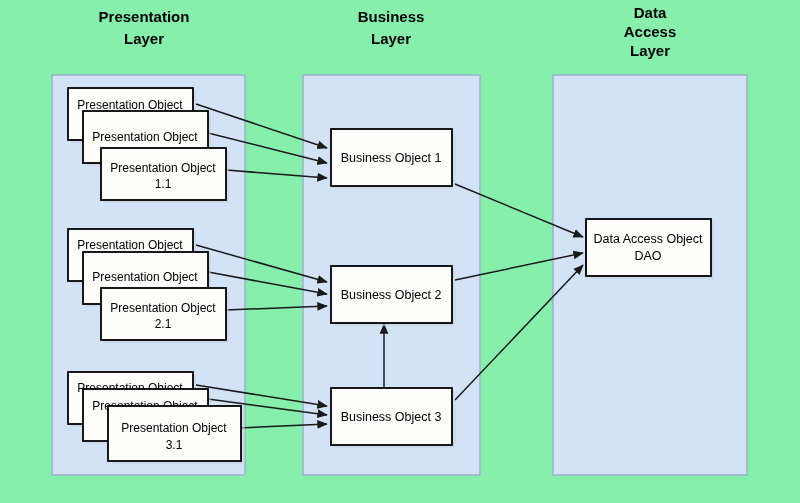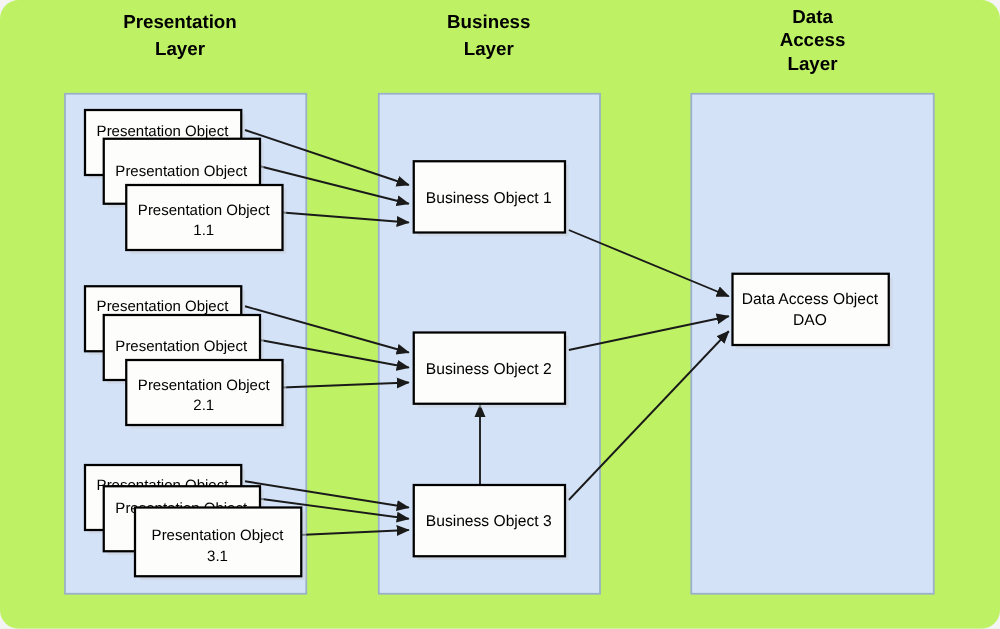--- a/index.html
+++ b/index.html
@@ -10,22 +10,21 @@
   body {
     width: 800px;
     height: 503px;
     font-family: "Liberation Sans", sans-serif;
     overflow: hidden;
   }
   #diagram-root {
     position: relative;
     width: 800px;
     height: 503px;
-    background: #bef264;
-    border-radius: 15px;
+    background: #86efac;
   }
   svg.diagram {
     display: block;
     width: 800px;
     height: 503px;
   }
   .layer-title {
     font-family: "Liberation Sans", sans-serif;
     font-size: 15px;
     font-weight: bold;

